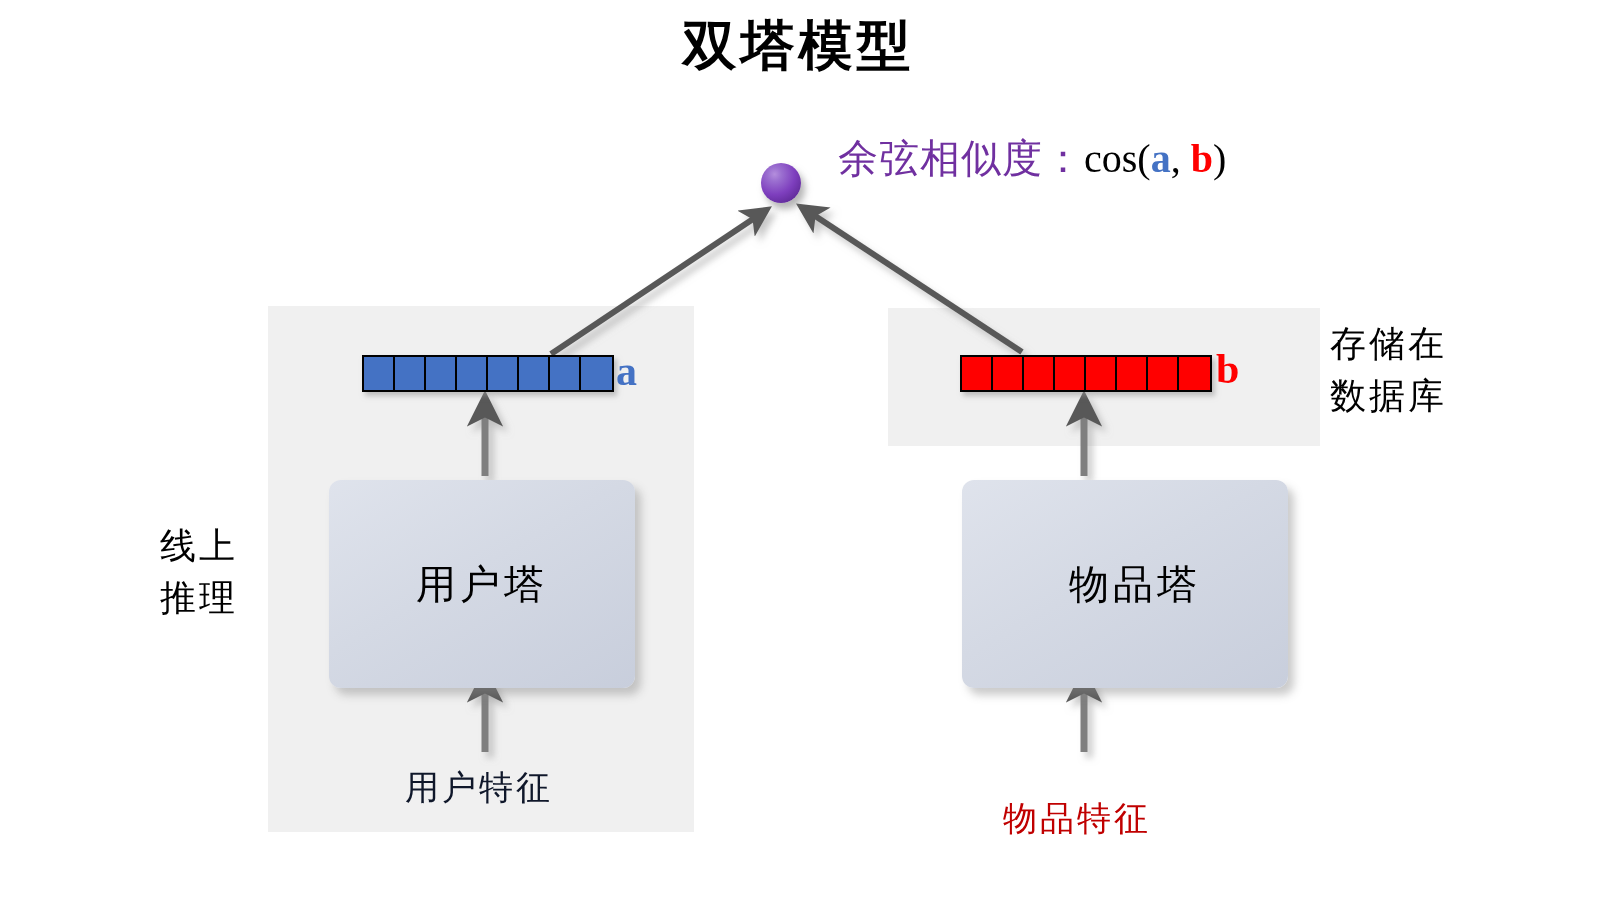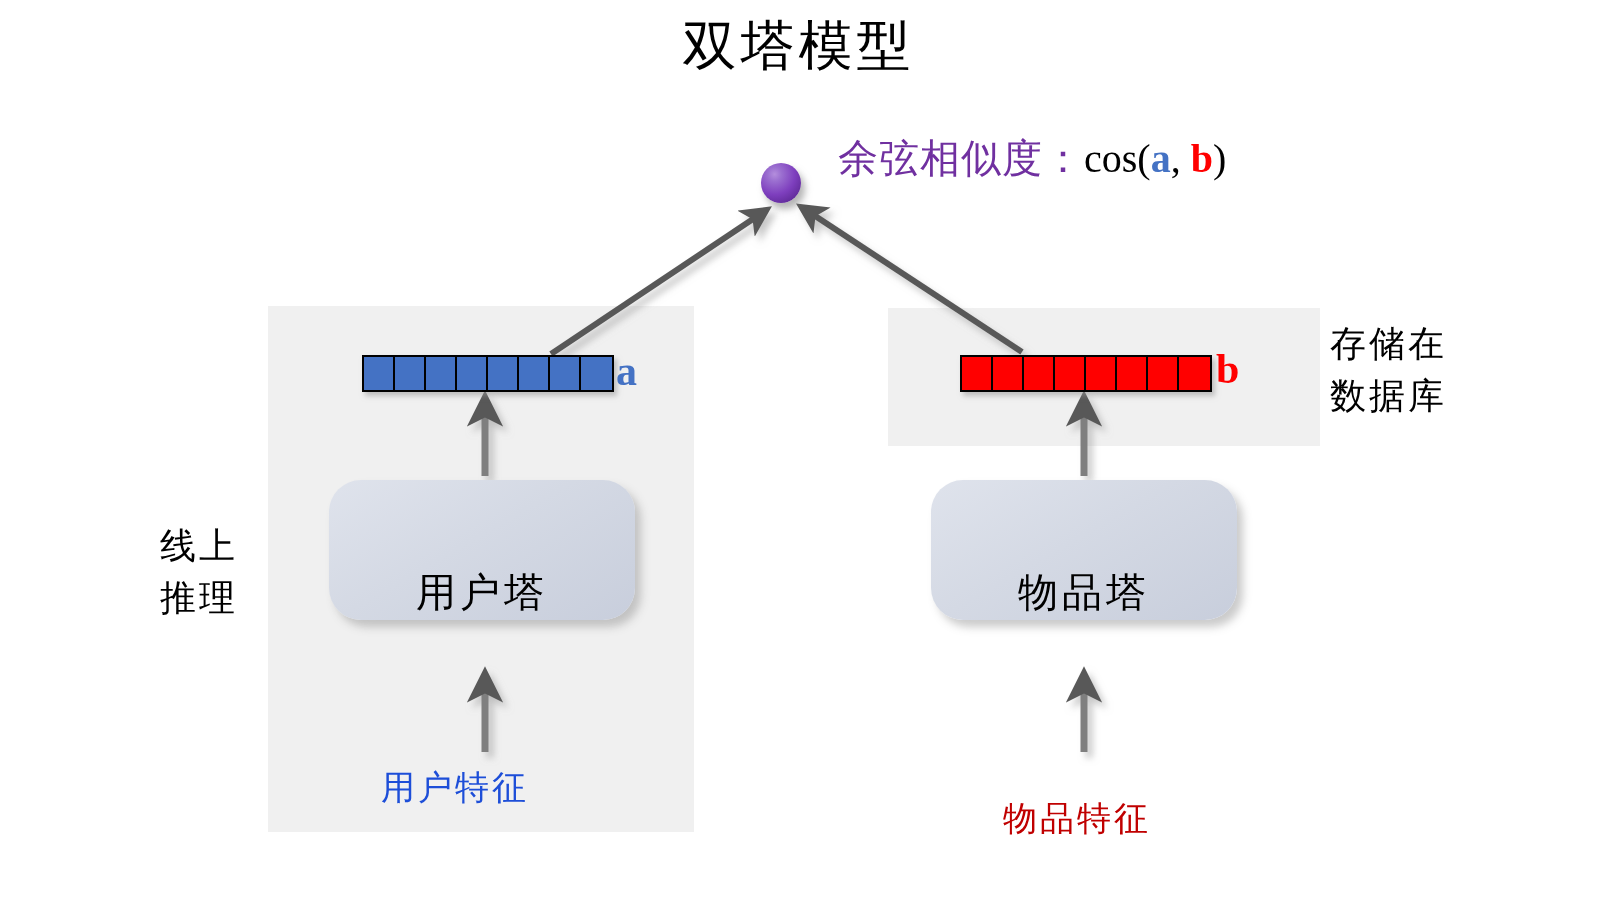--- a/index.html
+++ b/index.html
@@ -19,21 +19,21 @@
   }
 
   
   .title {
     position: absolute;
     left: 0;
     top: 16px;
     width: 1597px;
     text-align: center;
     font-family: "DejaVu Serif", "Liberation Serif", serif;
-    font-weight: normal;
+    font-weight: bold;
     font-size: 54px;
     letter-spacing: 4px;
     color: #000000;
     line-height: 1.1;
   }
 
   
   .panel {
     position: absolute;
     background: #f0f0f0;
@@ -111,44 +111,44 @@
     font-size: 42px;
     line-height: 1;
   }
   #vector-a-label { left: 616px; top: 350px; color: #4472c4; }
   #vector-b-label { left: 1216px; top: 348px; color: #ff0000; }
 
   
   .tower {
     position: absolute;
     width: 306px;
-    height: 140px;
-    border-radius: 32px;
+    height: 208px;
+    border-radius: 12px;
     background: linear-gradient(150deg, #dfe3ec 0%, #d4d9e4 45%, #c8cedc 100%);
     box-shadow: 6px 7px 9px rgba(140,140,140,0.45);
     display: flex;
-    align-items: flex-end;
+    align-items: center;
     justify-content: center;
     font-family: "DejaVu Serif", "Liberation Serif", serif;
     font-size: 40px;
     color: #000000;
     letter-spacing: 4px;
   }
   #tower-user { left: 329px; top: 480px; }
-  #tower-item { left: 931px; top: 480px; }
+  #tower-item { left: 962px; top: 480px; padding-left: 20px; }
 
   
   .feature-text {
     position: absolute;
     font-family: "DejaVu Serif", "Liberation Serif", serif;
     font-size: 34px;
     letter-spacing: 3px;
     white-space: nowrap;
   }
-  #feature-user { left: 381px; top: 765px; color: #1d4ed8; }
+  #feature-user { left: 405px; top: 765px; color: #0f172a; }
   #feature-item { left: 1003px; top: 765px; color: #c00000; margin-top: 31px; }
 
   
   .side-note {
     position: absolute;
     font-family: "DejaVu Serif", "Liberation Serif", serif;
     font-size: 36px;
     color: #000000;
     line-height: 1.45;
     letter-spacing: 3px;

